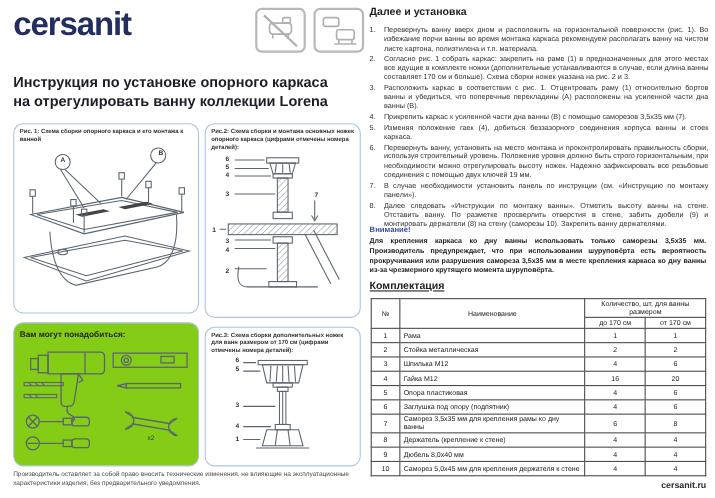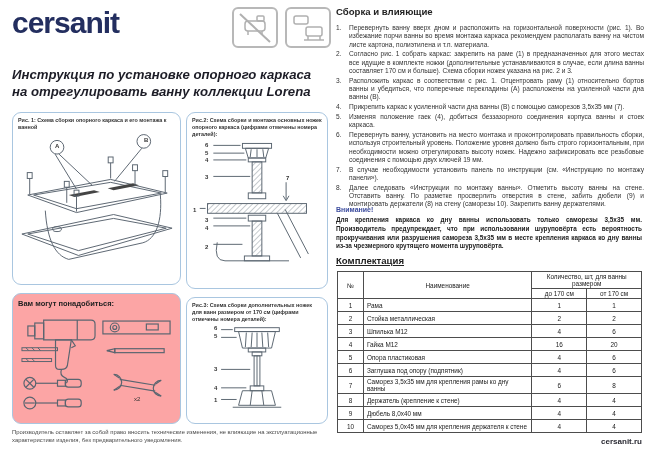--- a/index.html
+++ b/index.html
@@ -8,31 +8,31 @@
   .page { position:relative; width:650px; height:453px; background:#fff; overflow:hidden; }
 
   
   .logo { position:absolute; left:12px; top:6px; font-size:30px; font-weight:bold;
           letter-spacing:-1px; color:#232e5f; }
   .warn-icon-box { position:absolute; top:7px; width:46px; height:41px;
           border:2px solid #b8b8b8; border-radius:6px; display:flex; align-items:center; justify-content:center; }
   #warnbox1 { left:232px; } #warnbox2 { left:285px; }
 
   .doc-title { position:absolute; left:12px; top:66px; width:320px;
-          font-size:13.2px; font-weight:bold; color:#1d1d27; line-height:1.3;font-style:italic; }
+          font-size:13.2px; font-weight:bold; color:#1d1d27; line-height:1.3; }
 
   
   .fig-box { position:absolute; border:1.5px solid #a9c6e0; border-radius:9px;
           padding:4px 5px; display:flex; flex-direction:column; background:#fff; }
   #fig1 { left:12px;  top:112px; width:169px; height:173px; }
   #fig2 { left:186px; top:112px; width:142px; height:177px; }
   #fig3 { left:186px; top:297px; width:142px; height:127px; }
   #toolsbox { left:12px; top:293px; width:169px; height:131px;
           border:1.5px solid #a9c6e0; border-radius:9px; position:absolute;
-          padding:5px 5px 2px 5px; display:flex; flex-direction:column; background:#fca5a5; }
+          padding:5px 5px 2px 5px; display:flex; flex-direction:column; background:#84cc16; }
   .fig-caption { font-size:5.4px; font-weight:600; color:#333; line-height:1.25; }
   .fig-canvas { position:relative; flex:1; }
   .fig-canvas svg { position:absolute; left:0; top:0; width:100%; height:100%; }
   .fig-label { position:absolute; font-size:6px; font-weight:bold; color:#333; line-height:1; }
   .tools-title { font-size:7.5px; font-weight:bold; color:#222; }
 
   .disclaimer { position:absolute; left:12px; top:429px; width:318px;
           font-size:5.9px; color:#4a4a4a; line-height:1.35; }
 
   
@@ -276,21 +276,21 @@
           <line x1="103" y1="74" x2="139" y2="80"></line>
         </g>
       </svg>
       <span class="fig-label" style="left:116px; top:88px; font-weight:normal;">x2</span>
     </div>
   </div>
 
   <div class="disclaimer">Производитель оставляет за собой право вносить технические изменения, не влияющие на эксплуатационные характеристики изделия, без предварительного уведомления.</div>
 
   <div class="right-col">
-    <div class="section-h" id="assembly-title">Сборка и влияющие</div>
+    <div class="section-h" id="assembly-title">Далее и установка</div>
     <ol class="steps" id="steps-list">
         <li>
           <span class="step-num">1.</span>
           <span class="step-text">Перевернуть ванну вверх дном и расположить на горизонтальной поверхности (рис. 1). Во избежание порчи ванны во время монтажа каркаса рекомендуем располагать ванну на чистом листе картона, полиэтилена и т.п. материала.</span>
         </li>
         <li>
           <span class="step-num">2.</span>
           <span class="step-text">Согласно рис. 1 собрать каркас: закрепить на раме (1) в предназначенных для этого местах все идущие в комплекте ножки (дополнительные устанавливаются в случае, если длина ванны составляет 170 см и больше). Схема сборки ножек указана на рис. 2 и 3.</span>
         </li>
         <li>

